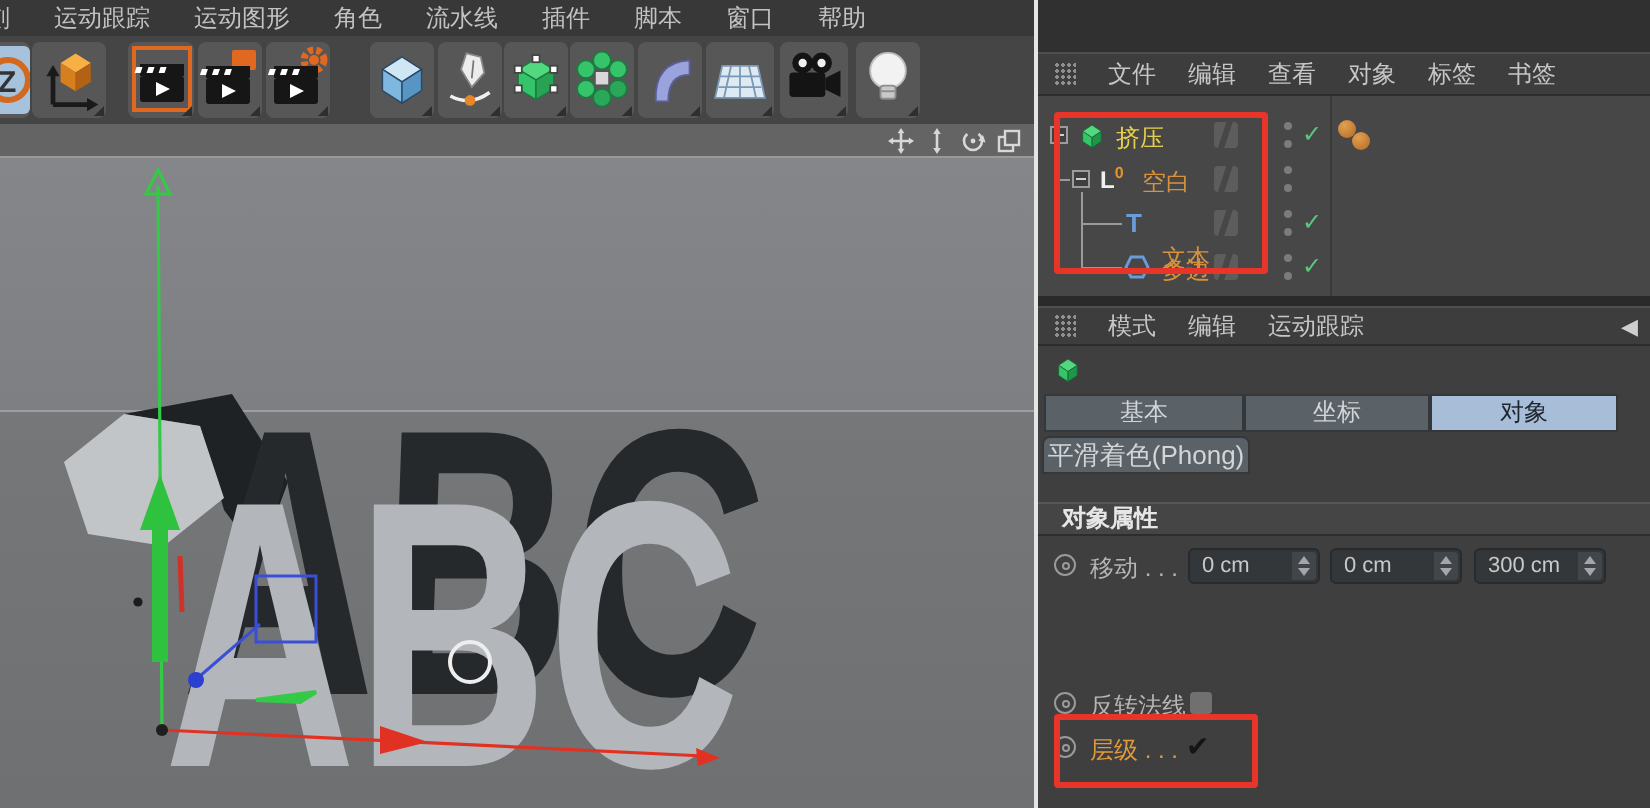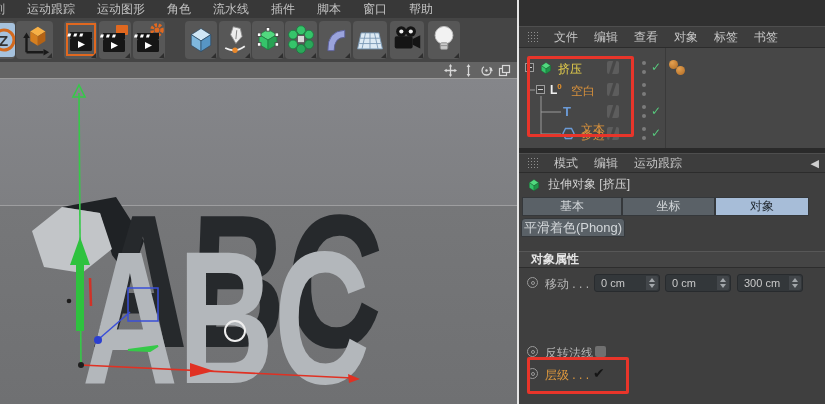--- a/index.html
+++ b/index.html
@@ -363,21 +363,20 @@
       <span>运动跟踪</span>
       <span class="backarrow">◀</span>
     </div>
 
     <div class="am-title">
       <svg width="14" height="14" viewBox="0 0 32 36">
         <polygon points="4,12 16,4 28,12 16,20" fill="#52d87f" stroke="#17632f"></polygon>
         <polygon points="4,12 16,20 16,33 4,25" fill="#35c46a" stroke="#17632f"></polygon>
         <polygon points="28,12 16,20 16,33 28,25" fill="#1f9549" stroke="#17632f"></polygon>
       </svg>
-      <span>拉伸对象 [挤压]</span>
     </div>
 
     <div class="tabs">
       <span class="tab" style="left:103px;width:93px;">坐标</span>
       <span class="tab" style="left:3px;width:100px;">基本</span>
       <span class="tab sel" style="left:196px;width:94px;">对象</span>
     </div>
     <span class="chip">平滑着色(Phong)</span>
 
     <div class="sect">

